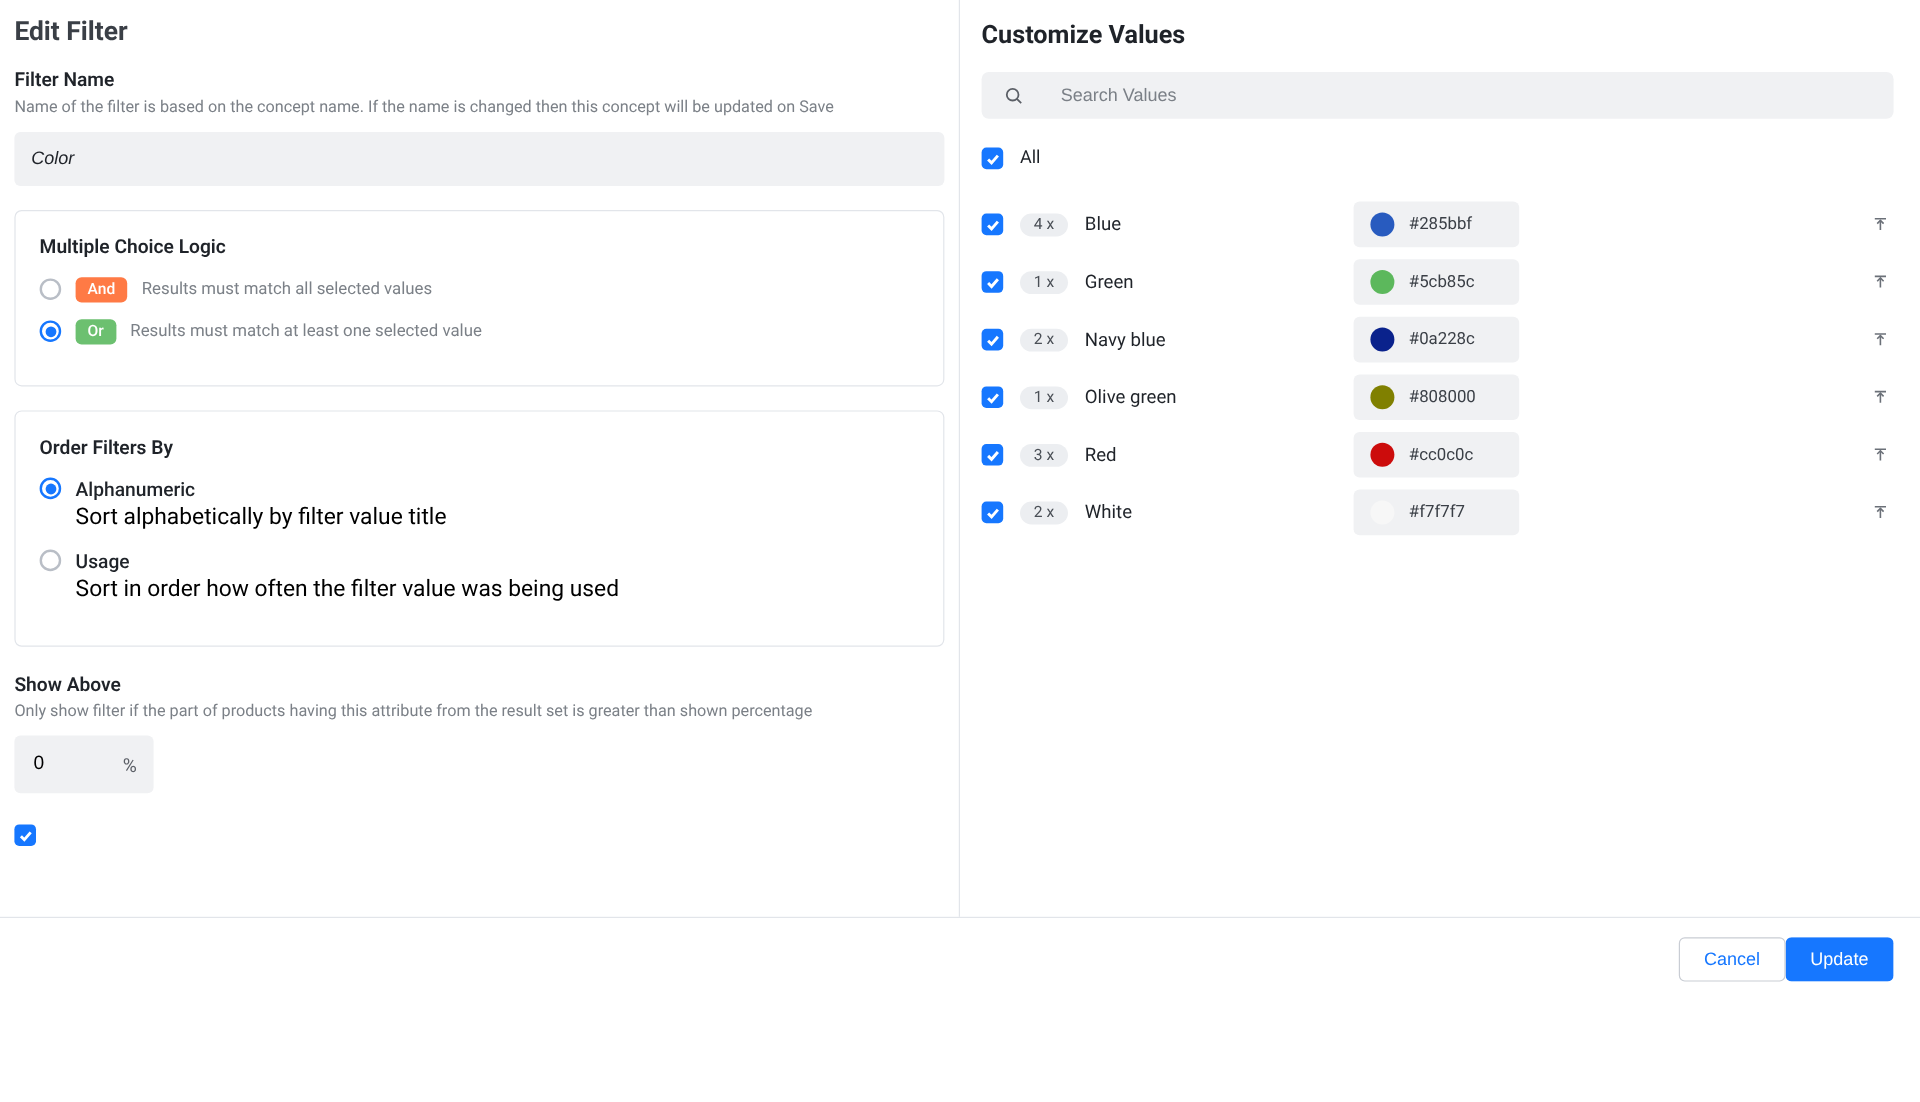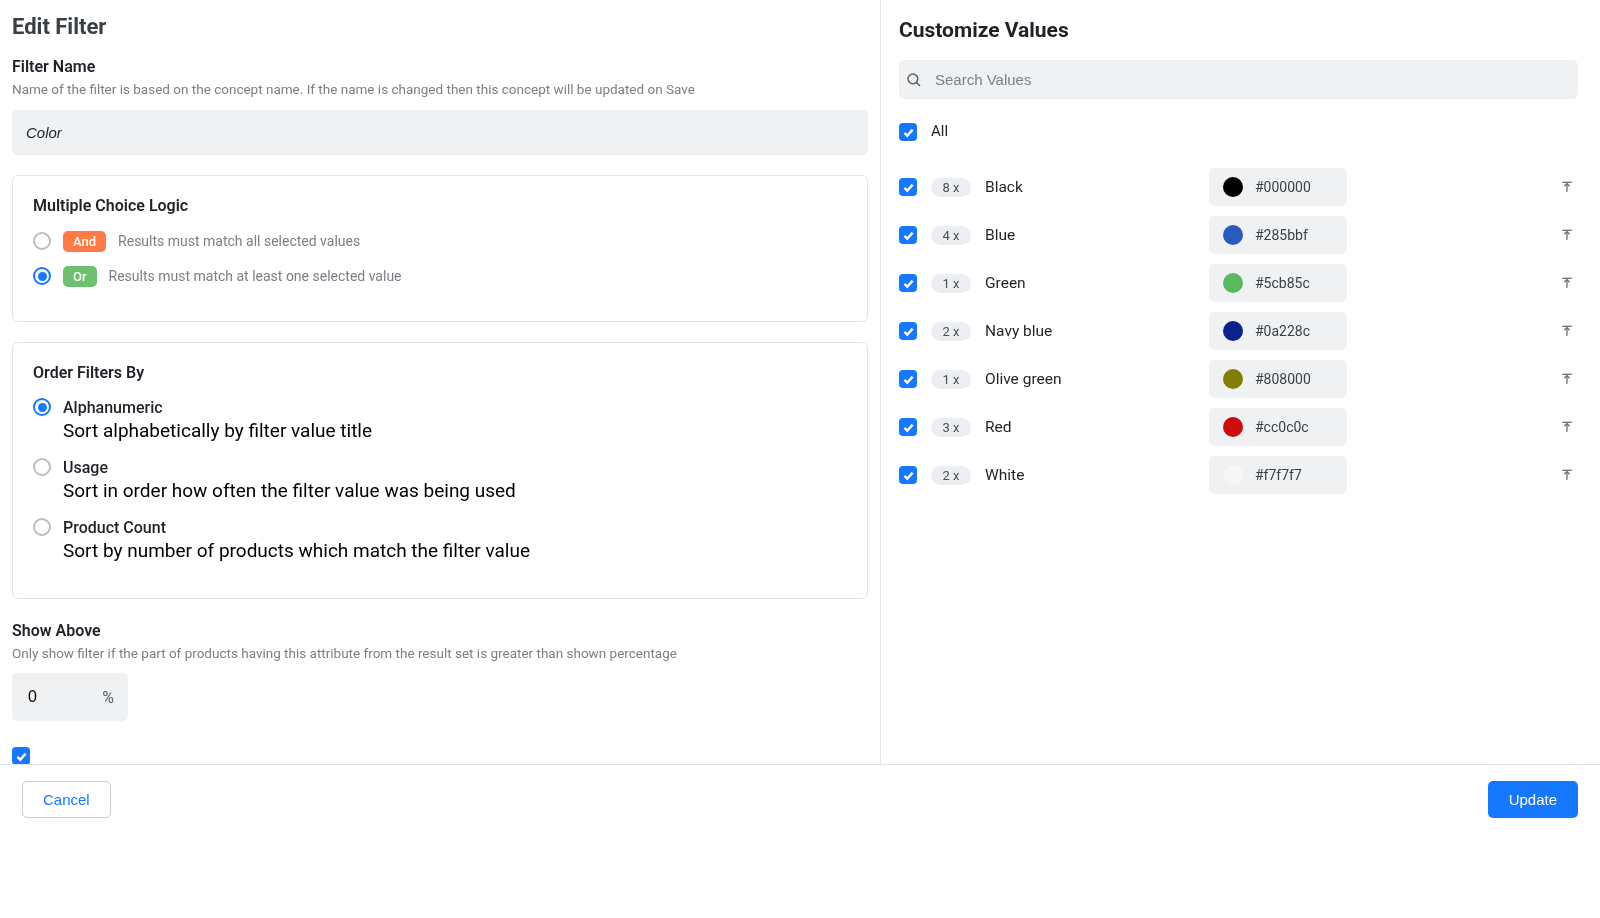--- a/index.html
+++ b/index.html
@@ -9,21 +9,21 @@
     color: #1f2329;
     background: #fff;
     font-size: 15px;
   }
   .main {
     display: flex;
     height: 765px;
     border-bottom: 1px solid #e2e5ea;
   }
   .left {
-    width: 881px;
+    width: 800px;
     padding: 12px 12px 12px 12px;
     overflow-y: auto;
     border-right: 1px solid #e2e5ea;
   }
   .right {
     flex: 1;
     padding: 12px 22px 12px 18px;
   }
   h1.page-title {
     font-size: 22px;
@@ -131,22 +131,22 @@
   .chk svg { width: 13px; height: 13px; fill: none; stroke: #fff; stroke-width: 3; }
   .chk-label { font-weight:500; font-size:15px; }
   .chk-sub { color:#7b8087; font-size:13.5px; margin-top:3px; }
 
   
   .search-box {
     background: #f0f1f3;
     border-radius: 6px;
     display: flex;
     align-items: center;
-    padding: 10px 6px;
-    gap: 10px;
+    padding: 10px 18px;
+    gap: 28px;
     margin-bottom: 22px;
   }
   .search-box input {
     border: none; background: transparent; flex:1; font-size: 15px; outline:none;
     color:#1f2329;
   }
   .search-box input::placeholder { color: #7b8087; }
   .search-ic { width:18px; height:18px; display:flex; }
   .search-ic svg { width:18px; height:18px; stroke:#5b5f66; fill:none; stroke-width:2; }
 
@@ -186,21 +186,21 @@
   .move-ic {
     width: 22px; height: 22px; display:flex; align-items:center; justify-content:center;
     cursor:pointer;
     color:#6b7078;
   }
   .move-ic svg { width:16px; height:16px; stroke:currentColor; fill:none; stroke-width:2; }
 
   .all-row { padding-left: 0px; margin-bottom: 22px; display:flex; align-items:center; gap:14px;}
 
   .footer {
-    display:flex; justify-content:space-between; padding: 16px 22px;
+    display:flex; justify-content:flex-end; padding: 16px 22px;
   }
   .btn {
     padding: 9px 20px;
     border-radius: 5px;
     font-size: 15px;
     cursor:pointer;
     border: 1px solid transparent;
   }
   .btn-secondary { background:#fff; border-color:#c9cdd4; color:#1677ff; }
   .btn-primary { background:#1677ff; color:#fff; }
@@ -244,27 +244,20 @@
             </div>
             <div class="opt-sub">Sort alphabetically by filter value title</div>
           </div>
           <div class="opt-block">
             <div class="opt-head">
               <div class="radio"></div>
               <span class="opt-title">Usage</span>
             </div>
             <div class="opt-sub">Sort in order how often the filter value was being used</div>
           </div>
-          <div class="opt-block">
-            <div class="opt-head">
-              <div class="radio"></div>
-              <span class="opt-title">Product Count</span>
-            </div>
-            <div class="opt-sub">Sort by number of products which match the filter value</div>
-          </div>
         </div>
     </div>
 
     <div style="margin-top:22px">
       <div class="section-label">Show Above</div>
       <div class="section-help">Only show filter if the part of products having this attribute from the result set is greater than shown percentage</div>
       <div class="num-input">
         <input type="text" value="0" style="">
         <span>%</span>
       </div>
@@ -301,41 +294,20 @@
       <div>All</div>
     </div>
 
     <div id="values-list">
         <div class="value-row">
           <div class="chk">
             <svg viewBox="0 0 16 16">
               <polyline points="3,8.5 6.5,12 13,4.5"></polyline>
             </svg>
           </div>
-          <div class="count-badge">8 x</div>
-          <div class="value-name">Black</div>
-          <div class="swatch-block">
-            <div class="swatch-dot" style="background:#000000"></div>
-            <div class="hex">#000000</div>
-          </div>
-          <div class="spacer"></div>
-          <div class="move-ic">
-            <svg viewBox="0 0 24 24">
-              <line x1="5" y1="5" x2="19" y2="5"></line>
-              <line x1="12" y1="19" x2="12" y2="7"></line>
-              <polyline points="8,11 12,7 16,11"></polyline>
-            </svg>
-          </div>
-        </div>
-        <div class="value-row">
-          <div class="chk">
-            <svg viewBox="0 0 16 16">
-              <polyline points="3,8.5 6.5,12 13,4.5"></polyline>
-            </svg>
-          </div>
           <div class="count-badge">4 x</div>
           <div class="value-name">Blue</div>
           <div class="swatch-block">
             <div class="swatch-dot" style="background:#285bbf"></div>
             <div class="hex">#285bbf</div>
           </div>
           <div class="spacer"></div>
           <div class="move-ic">
             <svg viewBox="0 0 24 24">
               <line x1="5" y1="5" x2="19" y2="5"></line>

